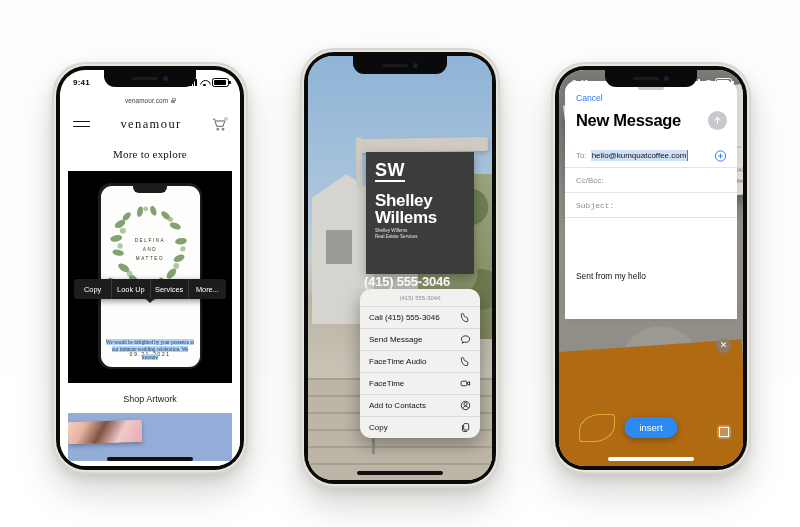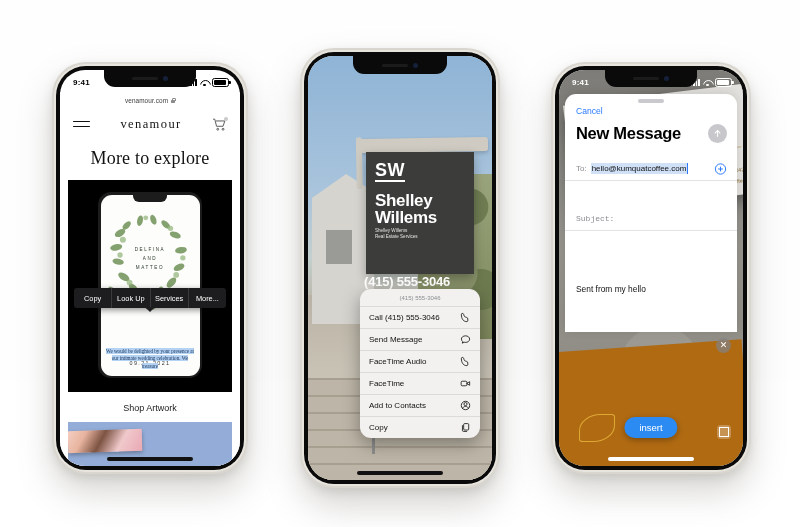--- a/index.html
+++ b/index.html
@@ -62,21 +62,21 @@
      border:.8px solid #8a8a8a;border-bottom:none;border-radius:1.4px 1.4px 0 0;}
   .site{position:absolute;top:39px;left:0;right:0;bottom:0;background:#fff;overflow:hidden;}
   .site-head{height:30px;display:flex;align-items:center;justify-content:space-between;padding:0 13px;}
   .burger{width:17px;display:flex;flex-direction:column;gap:3.5px;cursor:pointer;}
   .burger span{display:block;height:1.3px;background:#111;border-radius:1px;}
   .wordmark{font-family:"Liberation Serif",serif;font-size:12.5px;letter-spacing:1.4px;color:#111;}
   .cart{position:relative;width:15px;height:13px;}
   .cart svg{width:15px;height:13px;display:block;}
   .cart .badge{position:absolute;right:-1px;top:-1px;width:4.5px;height:4.5px;border-radius:50%;
       background:#c9c9c9;}
-  .hero-title{text-align:center;font-family:"Liberation Serif",serif;font-size:18px;
+  .hero-title{text-align:center;font-family:"Liberation Serif",serif;font-size:11px;
       color:#111;margin:9px 0 11px;letter-spacing:.2px;}
   .black-card{position:relative;margin:0 8px;height:212px;background:#000;overflow:hidden;}
   .inner-phone{position:absolute;left:50%;transform:translateX(-50%);top:12px;
       width:104px;height:186px;background:#1c1c1c;border-radius:13px;padding:2.5px;box-sizing:border-box;}
   .inner-screen{width:100%;height:100%;border-radius:11px;background:#fdfdfb;overflow:hidden;position:relative;}
   .inner-notch{position:absolute;top:0;left:50%;transform:translateX(-50%);width:34px;height:7px;
       background:#1c1c1c;border-radius:0 0 6px 6px;}
   .wreath{position:absolute;inset:0;}
   .invite-names{position:absolute;top:50px;left:0;right:0;text-align:center;
       font-size:4.6px;letter-spacing:1.6px;color:#2d3a2d;line-height:9px;}
@@ -155,21 +155,21 @@
   .bizcard .mail{position:absolute;left:14px;top:44px;font-size:5.6px;color:#b58a3c;letter-spacing:.2px;}
   .bizcard .rule{position:absolute;left:14px;right:14px;top:62px;height:.8px;background:#b99a63;opacity:.7;}
   .bizcard .addr{position:absolute;right:14px;bottom:22px;font-size:5.2px;color:#8d7340;text-align:right;}
   .bizcard .handle{position:absolute;right:14px;bottom:11px;font-size:5.2px;color:#8d7340;text-align:right;}
   .brackets{position:absolute;left:8px;top:38px;width:96px;height:20px;}
   .brackets i{position:absolute;width:7px;height:7px;border:1.2px solid #e8b93f;}
   .brackets i:nth-child(1){left:0;top:0;border-right:none;border-bottom:none;}
   .brackets i:nth-child(2){right:0;top:0;border-left:none;border-bottom:none;}
   .brackets i:nth-child(3){left:0;bottom:0;border-right:none;border-top:none;}
   .brackets i:nth-child(4){right:0;bottom:0;border-left:none;border-top:none;}
-  .mailsheet{position:absolute;left:6px;right:6px;top:24px;height:238px;background:#fff;
+  .mailsheet{position:absolute;left:6px;right:6px;top:11px;height:238px;background:#fff;
       border-radius:11px 11px 0 0;z-index:20;box-shadow:0 -2px 12px rgba(0,0,0,.12);}
   .grabber{position:absolute;top:5px;left:50%;transform:translateX(-50%);width:26px;height:3.5px;
       border-radius:2px;background:#c9c9ce;}
   .cancel{position:absolute;left:11px;top:12px;font-size:8.6px;color:#2a7 aff;}
   .cancel{color:#2a7aff;}
   .mailtitle{position:absolute;left:11px;top:30px;font-size:16.5px;font-weight:700;color:#000;letter-spacing:-.3px;}
   .sendbtn{position:absolute;right:10px;top:30px;width:19px;height:19px;border-radius:50%;
       background:#c7c7cc;display:flex;align-items:center;justify-content:center;}
   .sendbtn svg{width:11px;height:11px;color:#fff;}
   .fieldrow{position:absolute;left:0;right:0;height:25px;border-bottom:.7px solid #e3e3e6;
@@ -475,20 +475,23 @@
           <span class="k">To:</span>
           <span class="v sel">hello@kumquatcoffee.com</span>
           <span class="plusbtn">
             <svg viewBox="0 0 24 24" fill="none" stroke="currentColor" stroke-width="1.8">
               <circle cx="12" cy="12" r="9.5"></circle>
                 <path d="M12 7.6v8.8M7.6 12h8.8"></path>
             </svg>
           </span>
         </div>
 
+        <div class="fieldrow" style="top:87px;">
+          <span class="k">Cc/Bcc:</span>
+        </div>
 
         <div class="fieldrow" style="top:112px;font-family:Liberation Mono, monospace;">
           <span class="k">Subject:</span>
         </div>
 
         <div class="bodytext">Sent from my hello</div>
       </div>
 
       <div class="closex">✕</div>
       <div class="insertbtn">insert</div>

